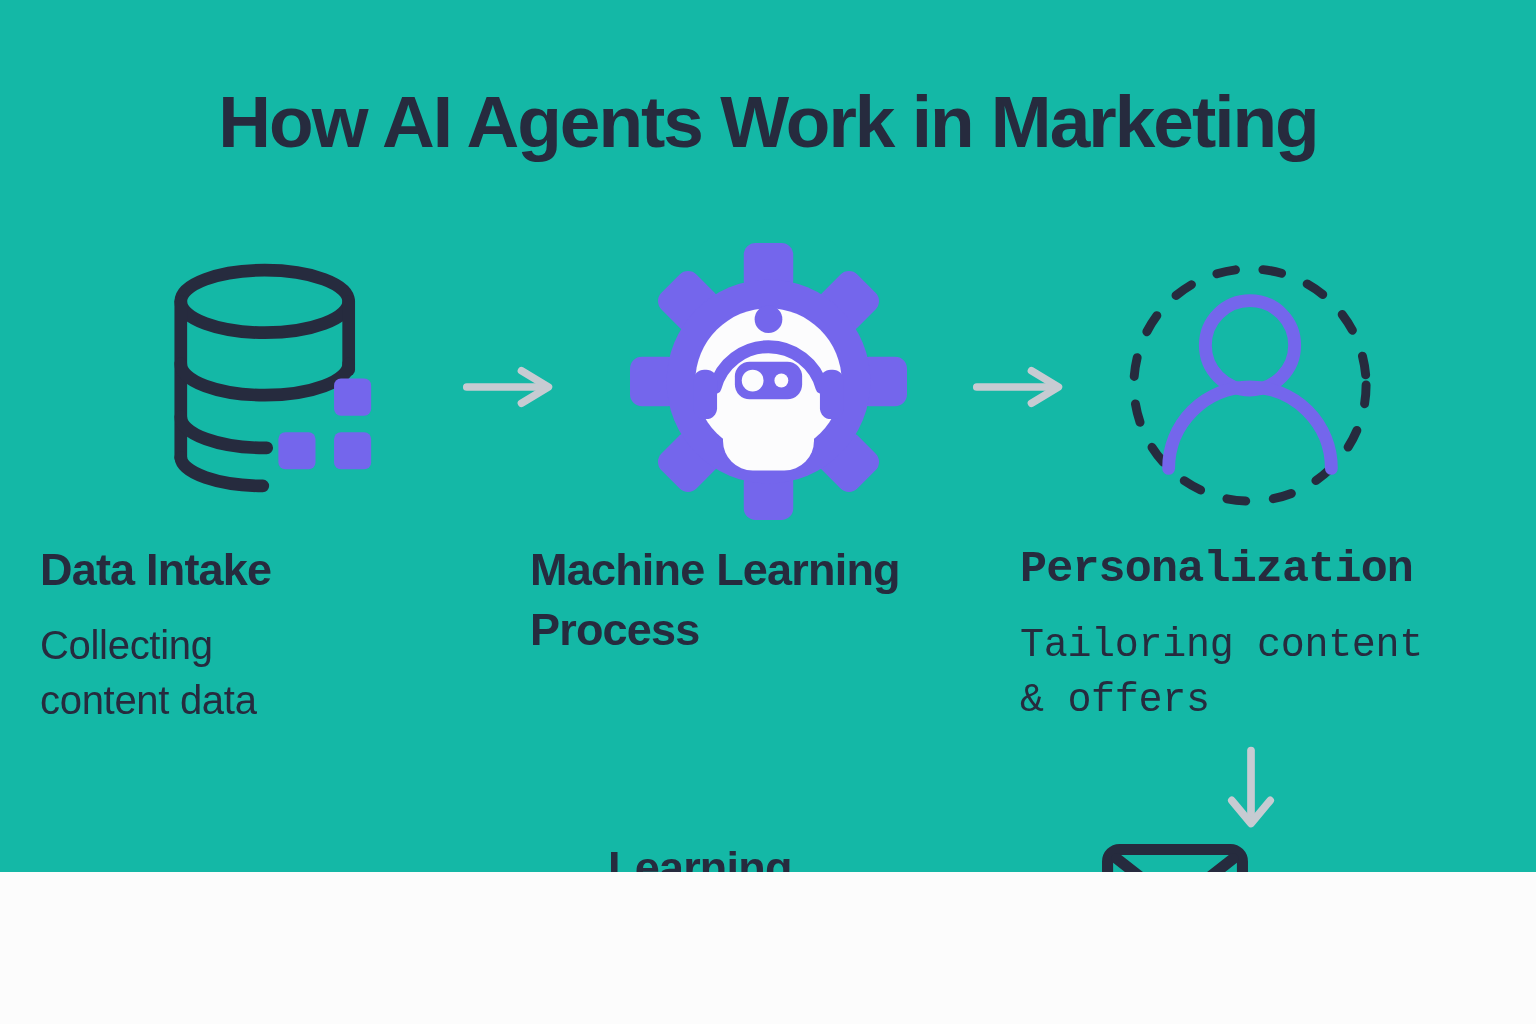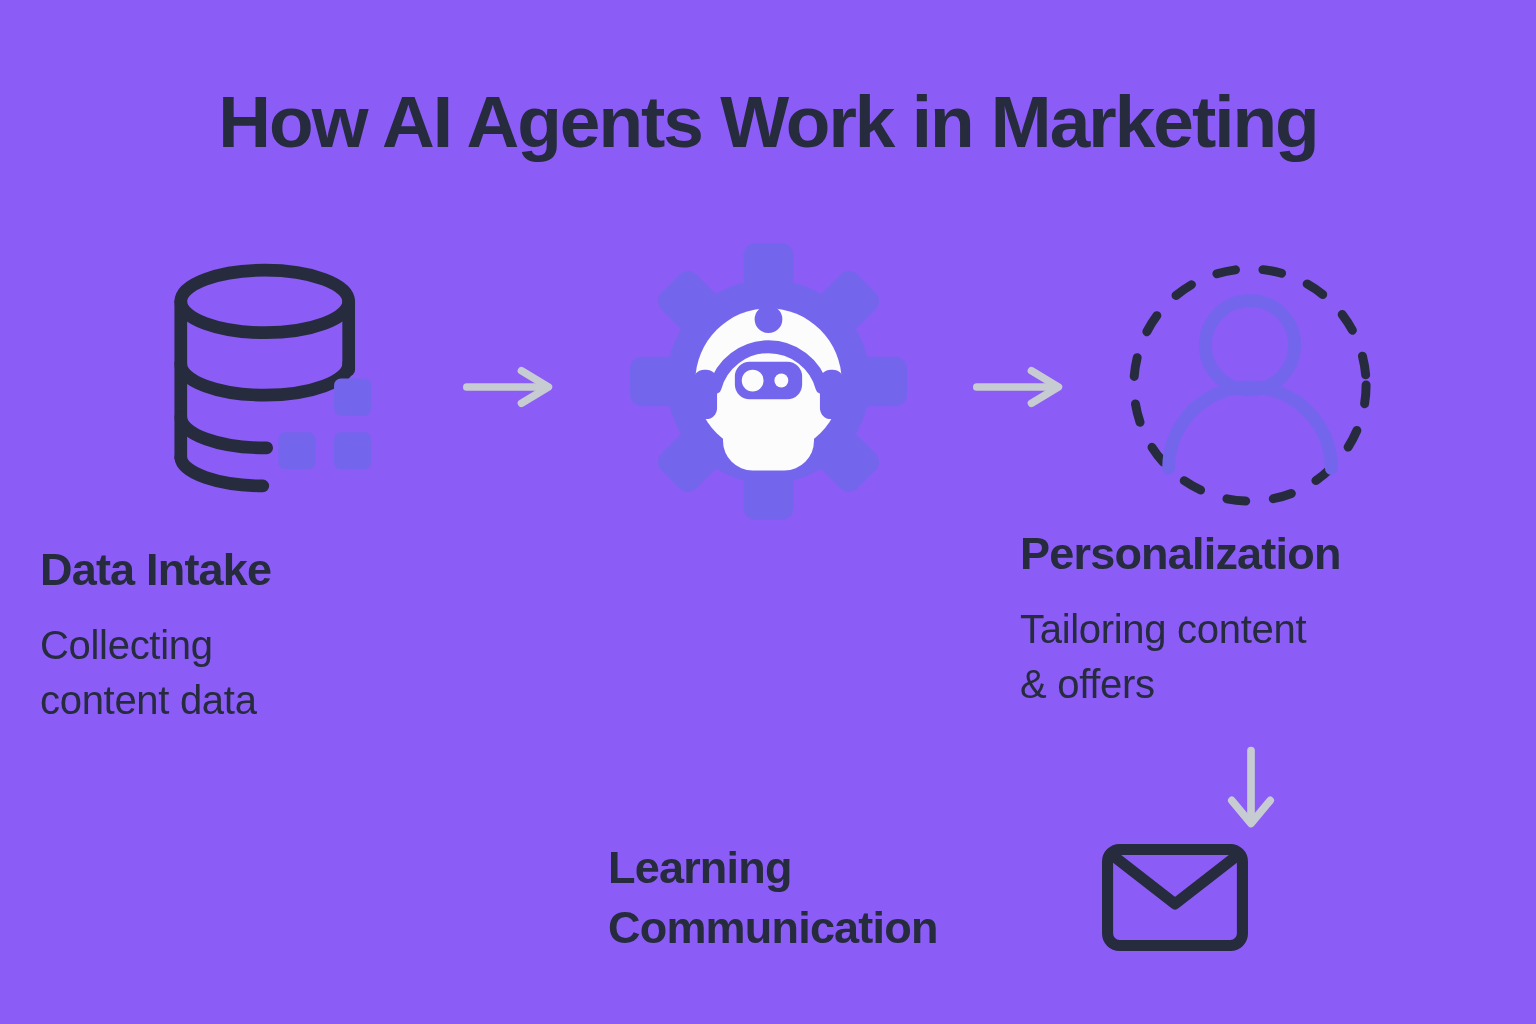--- a/index.html
+++ b/index.html
@@ -4,22 +4,22 @@
 <style>
   html, body {
     margin: 0;
     padding: 0;
     background: #fcfcfc;
     font-family: "Liberation Sans", "DejaVu Sans", sans-serif;
   }
   .canvas {
     position: relative;
     width: 1536px;
-    height: 1024px;
-    background: #8b5cf6;
+    height: 872px;
+    background: #14b8a6;
     overflow: hidden;
   }
   .title {
     position: absolute;
     top: 80px;
     left: 0;
     right: 0;
     margin: 0;
     text-align: center;
     font-size: 73px;
@@ -51,21 +51,21 @@
   .col p {
     margin: 0;
     font-size: 40px;
     font-weight: 400;
     line-height: 1.38;
     letter-spacing: -0.3px;
     white-space: pre-line;
   }
   .col-1 { left: 40px;   top: 540px; width: 470px; }
   .col-2 { left: 530px;  top: 540px; width: 476px; }
-  .col-3 { left: 1020px; top: 524px; width: 460px; }
+  .col-3 { left: 1020px; top: 540px; width: 460px; font-family: Liberation Mono, monospace; }
   .col-final { left: 608px; top: 838px; width: 460px; }
 </style>
 </head>
 <body>
 
 <div class="canvas">
 
   <h1 class="title">How AI Agents Work in Marketing</h1>
 
   <div class="icon icon-db">
@@ -138,20 +138,22 @@
     </svg>
   </div>
 
   <div class="col col-1">
     <h2>Data Intake</h2>
     <p>Collecting
 content data</p>
   </div>
 
   <div class="col col-2">
+    <h2>Machine Learning
+Process</h2>
   </div>
 
   <div class="col col-3">
     <h2>Personalization</h2>
     <p>Tailoring content
 &amp; offers</p>
   </div>
 
   <div class="icon icon-down">
     <svg width="48" height="84" viewBox="0 0 50 86">

